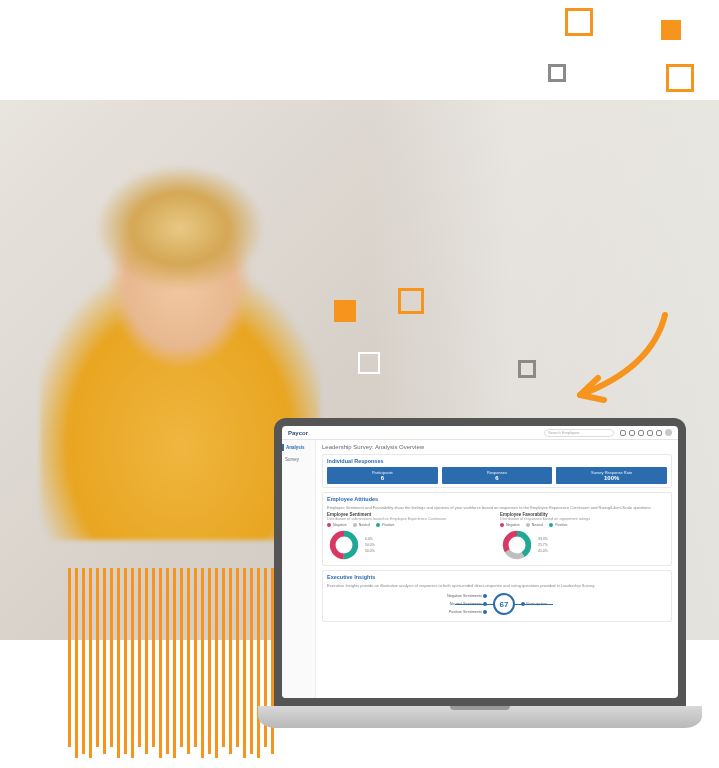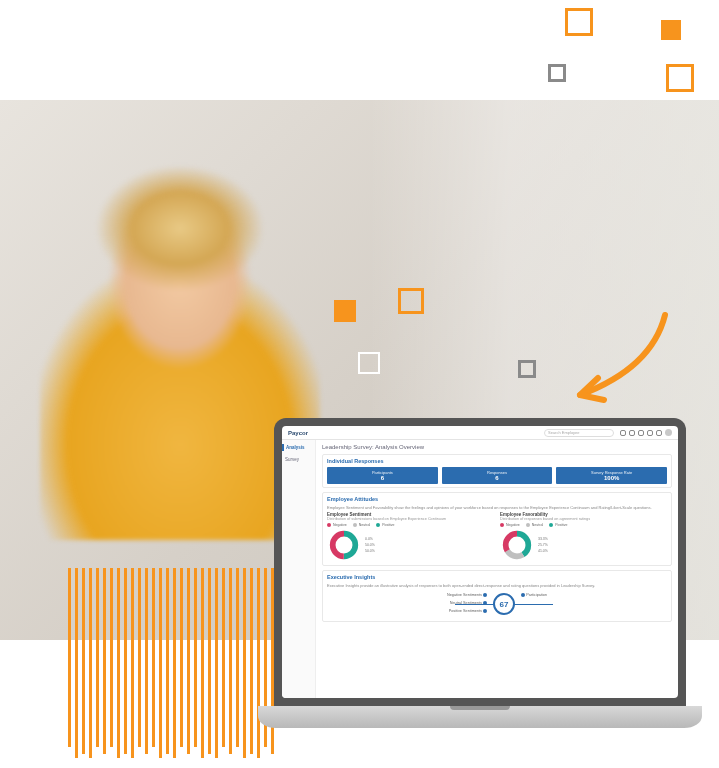--- a/index.html
+++ b/index.html
@@ -307,21 +307,21 @@
   font-size: 3.5px;
   color: #777;
   display: flex;
   flex-direction: column;
   gap: 2px;
 }
 
 
 .insights-graph {
   display: flex;
-  align-items: flex-start;
+  align-items: center;
   justify-content: center;
   gap: 6px;
   padding: 3px 0;
 }
 .insights-left, .insights-right {
   display: flex;
   flex-direction: column;
   gap: 4px;
   font-size: 3.8px;
   color: #666;

